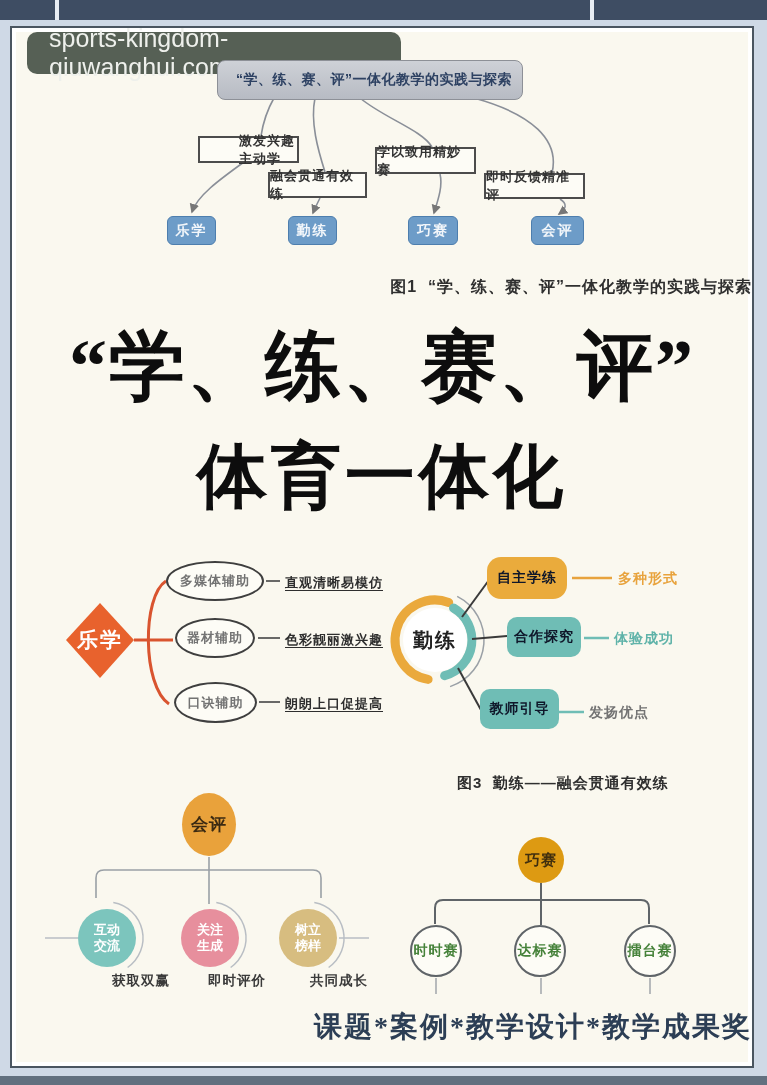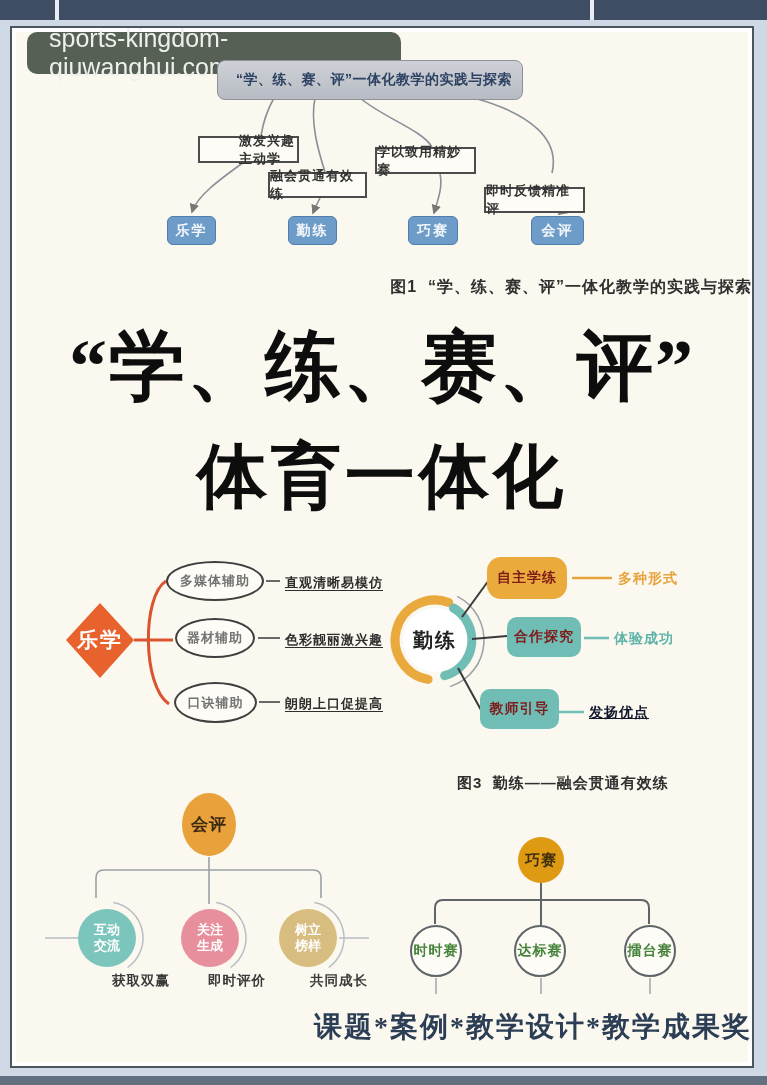--- a/index.html
+++ b/index.html
@@ -27,21 +27,21 @@
   .fig1-title { left:205px; top:32px; width:296px; height:38px;
                 background:linear-gradient(#ced1d7,#b7bbc3); border:1px solid #8d9097; border-radius:8px;
                 display:flex; align-items:center; justify-content:center;
                 font-size:14px; font-weight:bold; color:#2e4263; letter-spacing:0.5px; z-index:3;padding-left:8px; }
   .fig1-branch { background:#fdfcf6; border:2px solid #4c4c4c; display:flex; align-items:center;
                  justify-content:center; font-size:13px; font-weight:bold; color:#333; letter-spacing:1px;
                  box-sizing:border-box; }
   .b1 { left:186px; top:108px; width:101px; height:27px;padding-left:39px; }
   .b2 { left:256px; top:144px; width:99px;  height:26px; }
   .b3 { left:363px; top:119px; width:101px; height:27px; }
-  .b4 { left:472px; top:145px; width:101px; height:26px;margin-top:14px; }
+  .b4 { left:472px; top:145px; width:101px; height:26px; }
   .fig1-node { top:188px; height:29px; background:#6d9cc8; border:1px solid #4d7eae; border-radius:6px;
                display:flex; align-items:center; justify-content:center; color:#f2f6fa;
                font-size:14px; font-weight:bold; letter-spacing:2px; box-sizing:border-box; }
   .n1 { left:155px; width:49px; } .n2 { left:276px; width:49px; }
   .n3 { left:396px; width:50px; } .n4 { left:519px; width:53px; }
   .caption { font-weight:bold; color:#2f2f2f; white-space:pre; }
   .fig1-caption { left:0; top:249px; width:740px; text-align:right; font-size:16px; letter-spacing:1px; }
 
   
   .title-line { left:0; width:740px; text-align:center; color:#0d0d0d; font-weight:bold;
@@ -60,29 +60,29 @@
   .e3 { left:162px; top:654px; width:83px; height:41px; }
   .fig2-note { font-size:13px; font-weight:bold; color:#2e2e2e; letter-spacing:1px;
                text-decoration:underline; text-underline-offset:3px; }
   .t1 { left:273px; top:546px; } .t2 { left:273px; top:603px; } .t3 { left:273px; top:667px; }
   .fig2-caption { left:128px; top:726px; font-size:15px; letter-spacing:1px; }
 
   
   .fig3-center { left:391px; top:580px; width:64px; height:64px; border-radius:50%; background:#ffffff;
                  display:flex; align-items:center; justify-content:center; font-size:20px; font-weight:bold;
                  color:#222; letter-spacing:2px; }
-  .fig3-box { display:flex; align-items:center; justify-content:center; font-weight:bold; color:#7f1d1d;
+  .fig3-box { display:flex; align-items:center; justify-content:center; font-weight:bold; color:#0f172a;
               font-size:14px; letter-spacing:1px; }
   .f3b1 { left:475px; top:529px; width:80px; height:42px; background:#eaab3c; border-radius:14px; }
   .f3b2 { left:495px; top:589px; width:74px; height:40px; background:#6fbdb5; border-radius:10px; }
   .f3b3 { left:468px; top:661px; width:79px; height:40px; background:#6fbdb5; border-radius:10px; }
   .fig3-note { font-size:14px; font-weight:bold; letter-spacing:1px; }
   .f3n1 { left:606px; top:542px; color:#e8a33d; }
   .f3n2 { left:602px; top:602px; color:#5fb3a9; }
-  .f3n3 { left:577px; top:676px; color:#0f172a;text-decoration:underline; }
+  .f3n3 { left:577px; top:676px; color:#737373; }
   .fig3-caption { left:445px; top:746px; font-size:15px; letter-spacing:1px; }
 
   
   .fig4-root { left:170px; top:765px; width:54px; height:63px; border-radius:50%; background:#e9a23b;
                display:flex; align-items:center; justify-content:center; font-size:17px; font-weight:bold;
                color:#3b2a12; letter-spacing:1px; }
   .fig4-circle { width:58px; height:58px; border-radius:50%; display:flex; align-items:center;
                  justify-content:center; color:#ffffff; font-size:13px; font-weight:bold; }
   .fig4-circle span { display:block; width:32px; line-height:1.25; text-align:center; word-break:break-all; }
   .f4c1 { left:66px;  top:881px; background:#7cc5bd; }

